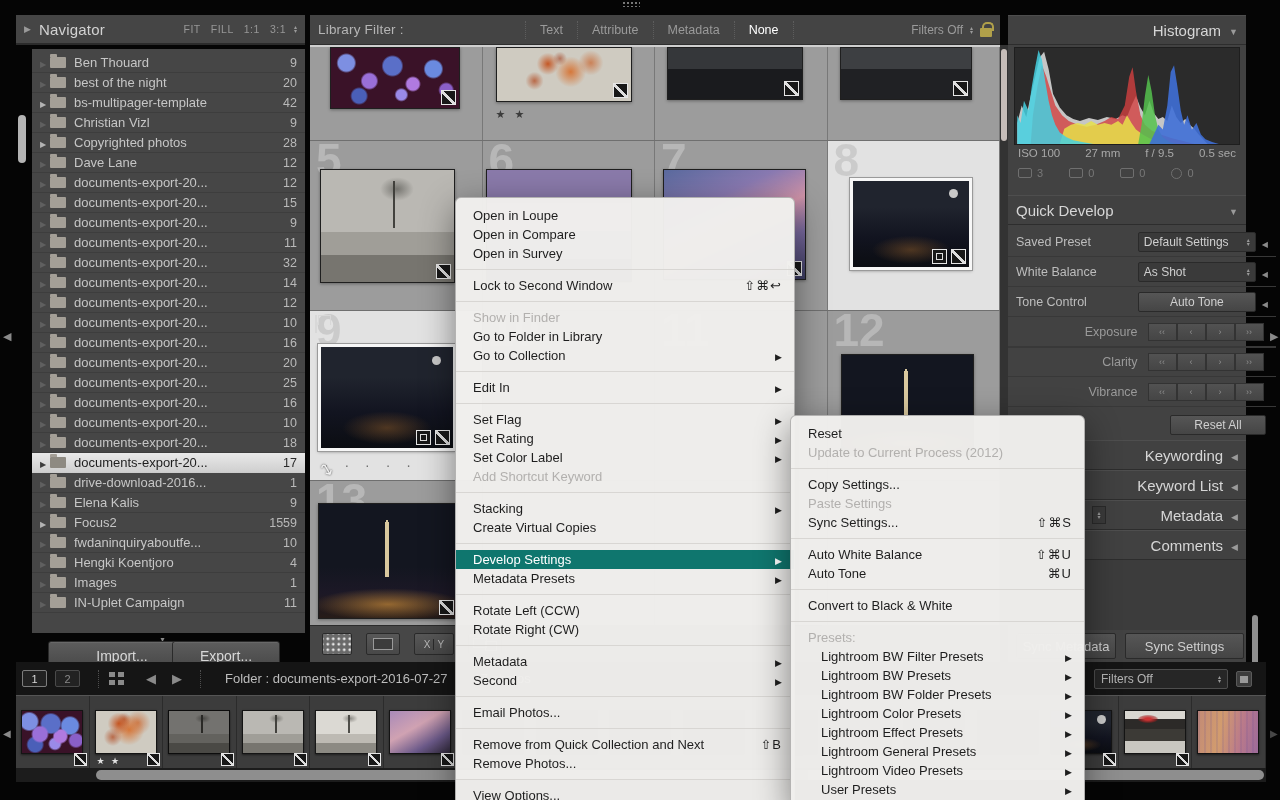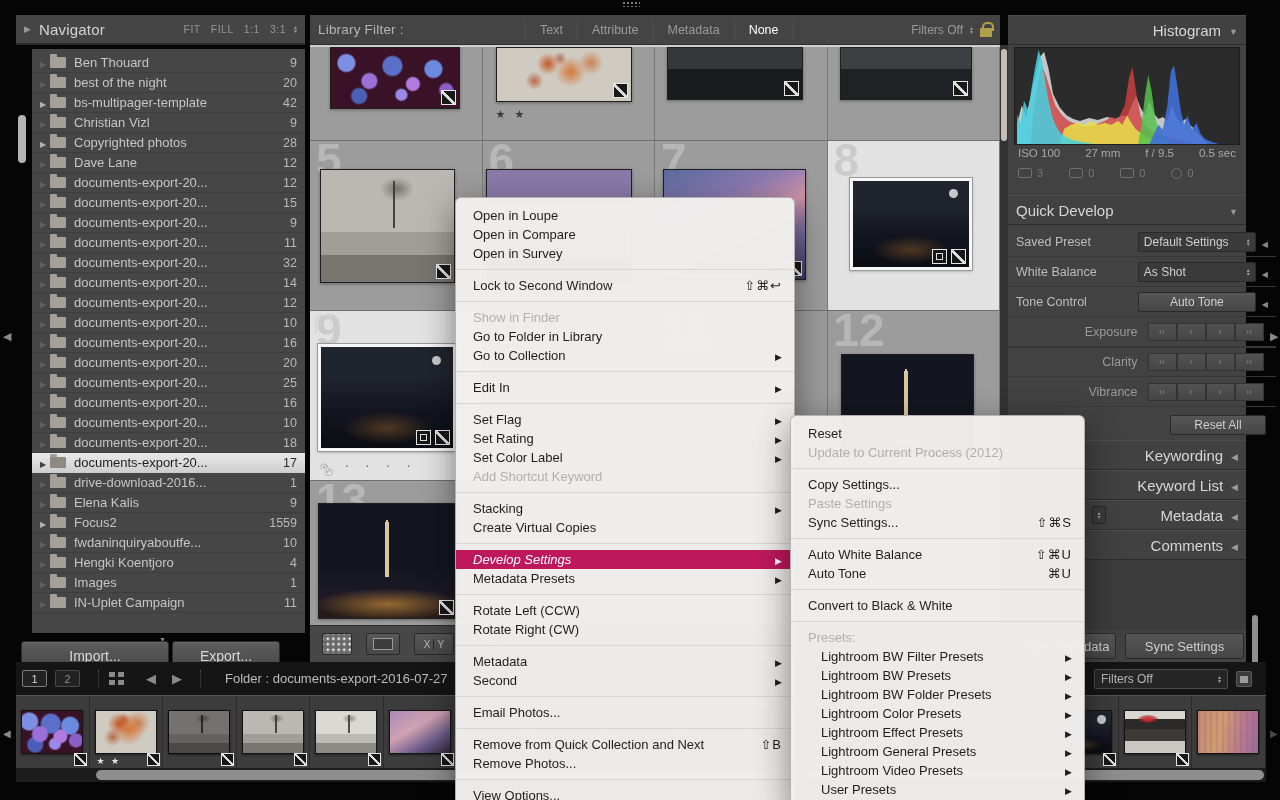--- a/index.html
+++ b/index.html
@@ -32,21 +32,21 @@
   .ficon::before { content:""; position:absolute; left:0; top:-3px; width:7px; height:3px; background:#a49f97; border-radius:1px 1px 0 0; }
   .frow.sel .ficon { background:#8e8a82; }
   .fname { flex:1; white-space:nowrap; overflow:hidden; }
   .fcount { flex:0 0 auto; color:#b9b9b9; font-size:12.5px; }
   .frow.sel .fcount { color:#2a2a2a; }
   #nav-collapse { position:absolute; left:50%; top:620px; color:#8a8a8a; font-size:8px; }
   #nav-footer { position:absolute; left:0; top:626px; width:289px; height:21px; }
   .panel-btn { position:absolute; top:0; height:29px; background:linear-gradient(#5d5d5d,#474747);
     border:1px solid #2a2a2a; border-radius:3px; color:#d8d8d8; font-size:14px;
     display:flex; align-items:center; justify-content:center; box-shadow:inset 0 1px 0 rgba(255,255,255,.08); }
-  #import-btn { left:5px; width:148px; }
+  #import-btn { left:32px; width:148px; }
   #export-btn { left:156px; width:108px; }
 
   
   #filter-bar { position:absolute; left:310px; top:15px; width:690px; height:30px; background:#444;
     display:flex; align-items:center; border-bottom:1px solid #2e2e2e; }
   #filter-label { color:#b5b5b5; font-size:13.5px; margin-left:8px; letter-spacing:.2px; }
   #filter-tabs { position:absolute; left:215px; display:flex; align-items:center; }
   .ftab { color:#9a9a9a; font-size:12.5px; padding:2px 14px; border-left:1px dotted #5d5d5d; }
   .ftab:last-child { border-right:1px dotted #5d5d5d; }
   .ftab.act { color:#fff; }
@@ -211,21 +211,21 @@
 
   
   .menu { position:absolute; background:rgba(240,239,237,.98); border:1px solid rgba(0,0,0,.25); border-radius:6px;
     box-shadow:0 10px 34px rgba(0,0,0,.45); padding:8px 0; z-index:50; }
   #context-menu { left:455px; top:197px; width:340px; }
   #develop-submenu { left:790px; top:415px; width:295px; z-index:51; }
   .mi { height:19px; display:flex; align-items:center; padding:0 12px 0 17px; font-size:13px; color:#1e1e1e; }
   .mi .ml { flex:1; white-space:nowrap; overflow:hidden; }
   .mi.ind { padding-left:30px; }
   .mi.dis { color:#b2b0ae; }
-  .mi.hl { background:#be185d; color:#fff;font-style:italic; }
+  .mi.hl { background:#0f766e; color:#fff; }
   .msc { margin-left:18px; color:inherit; letter-spacing:1px; }
   .marr { margin-left:12px; }
   .marr::before { content:"▶"; font-size:9px; }
   .msep { border-top:1px solid #d8d6d3; margin:6px 0; }
 </style>
 </head>
 <body>
 
 <div id="stage">
   <div id="top-grip"></div>

